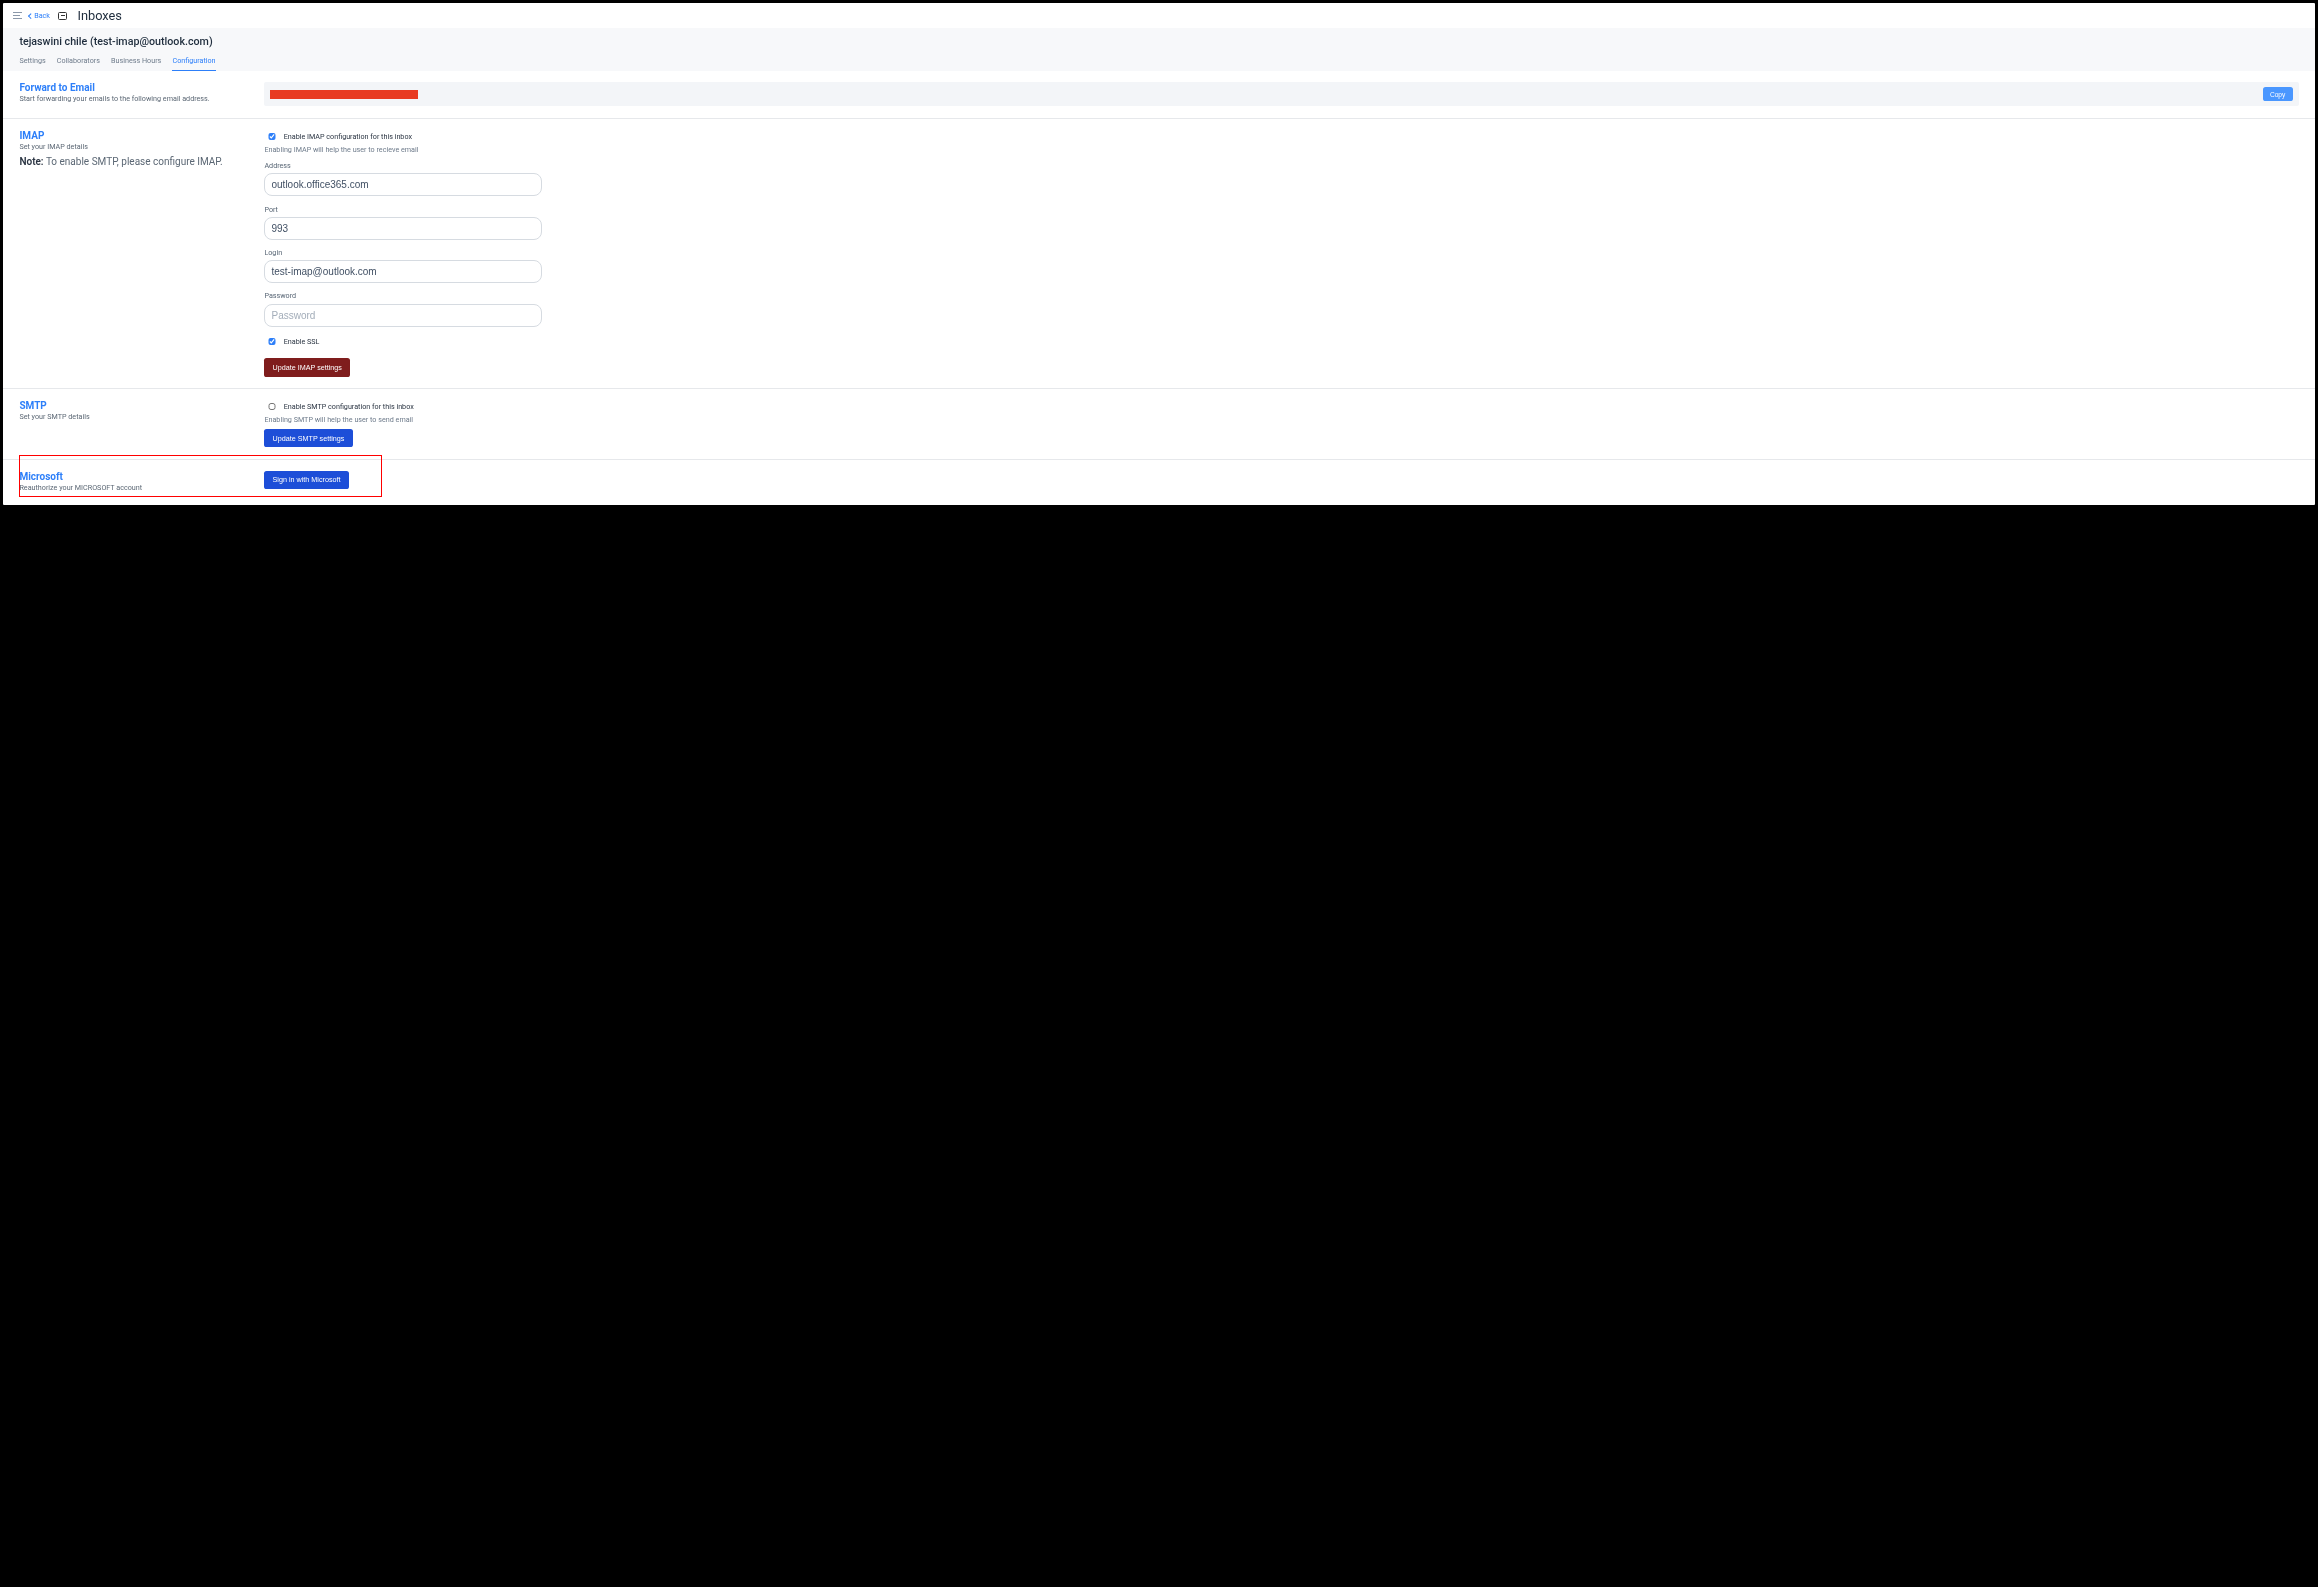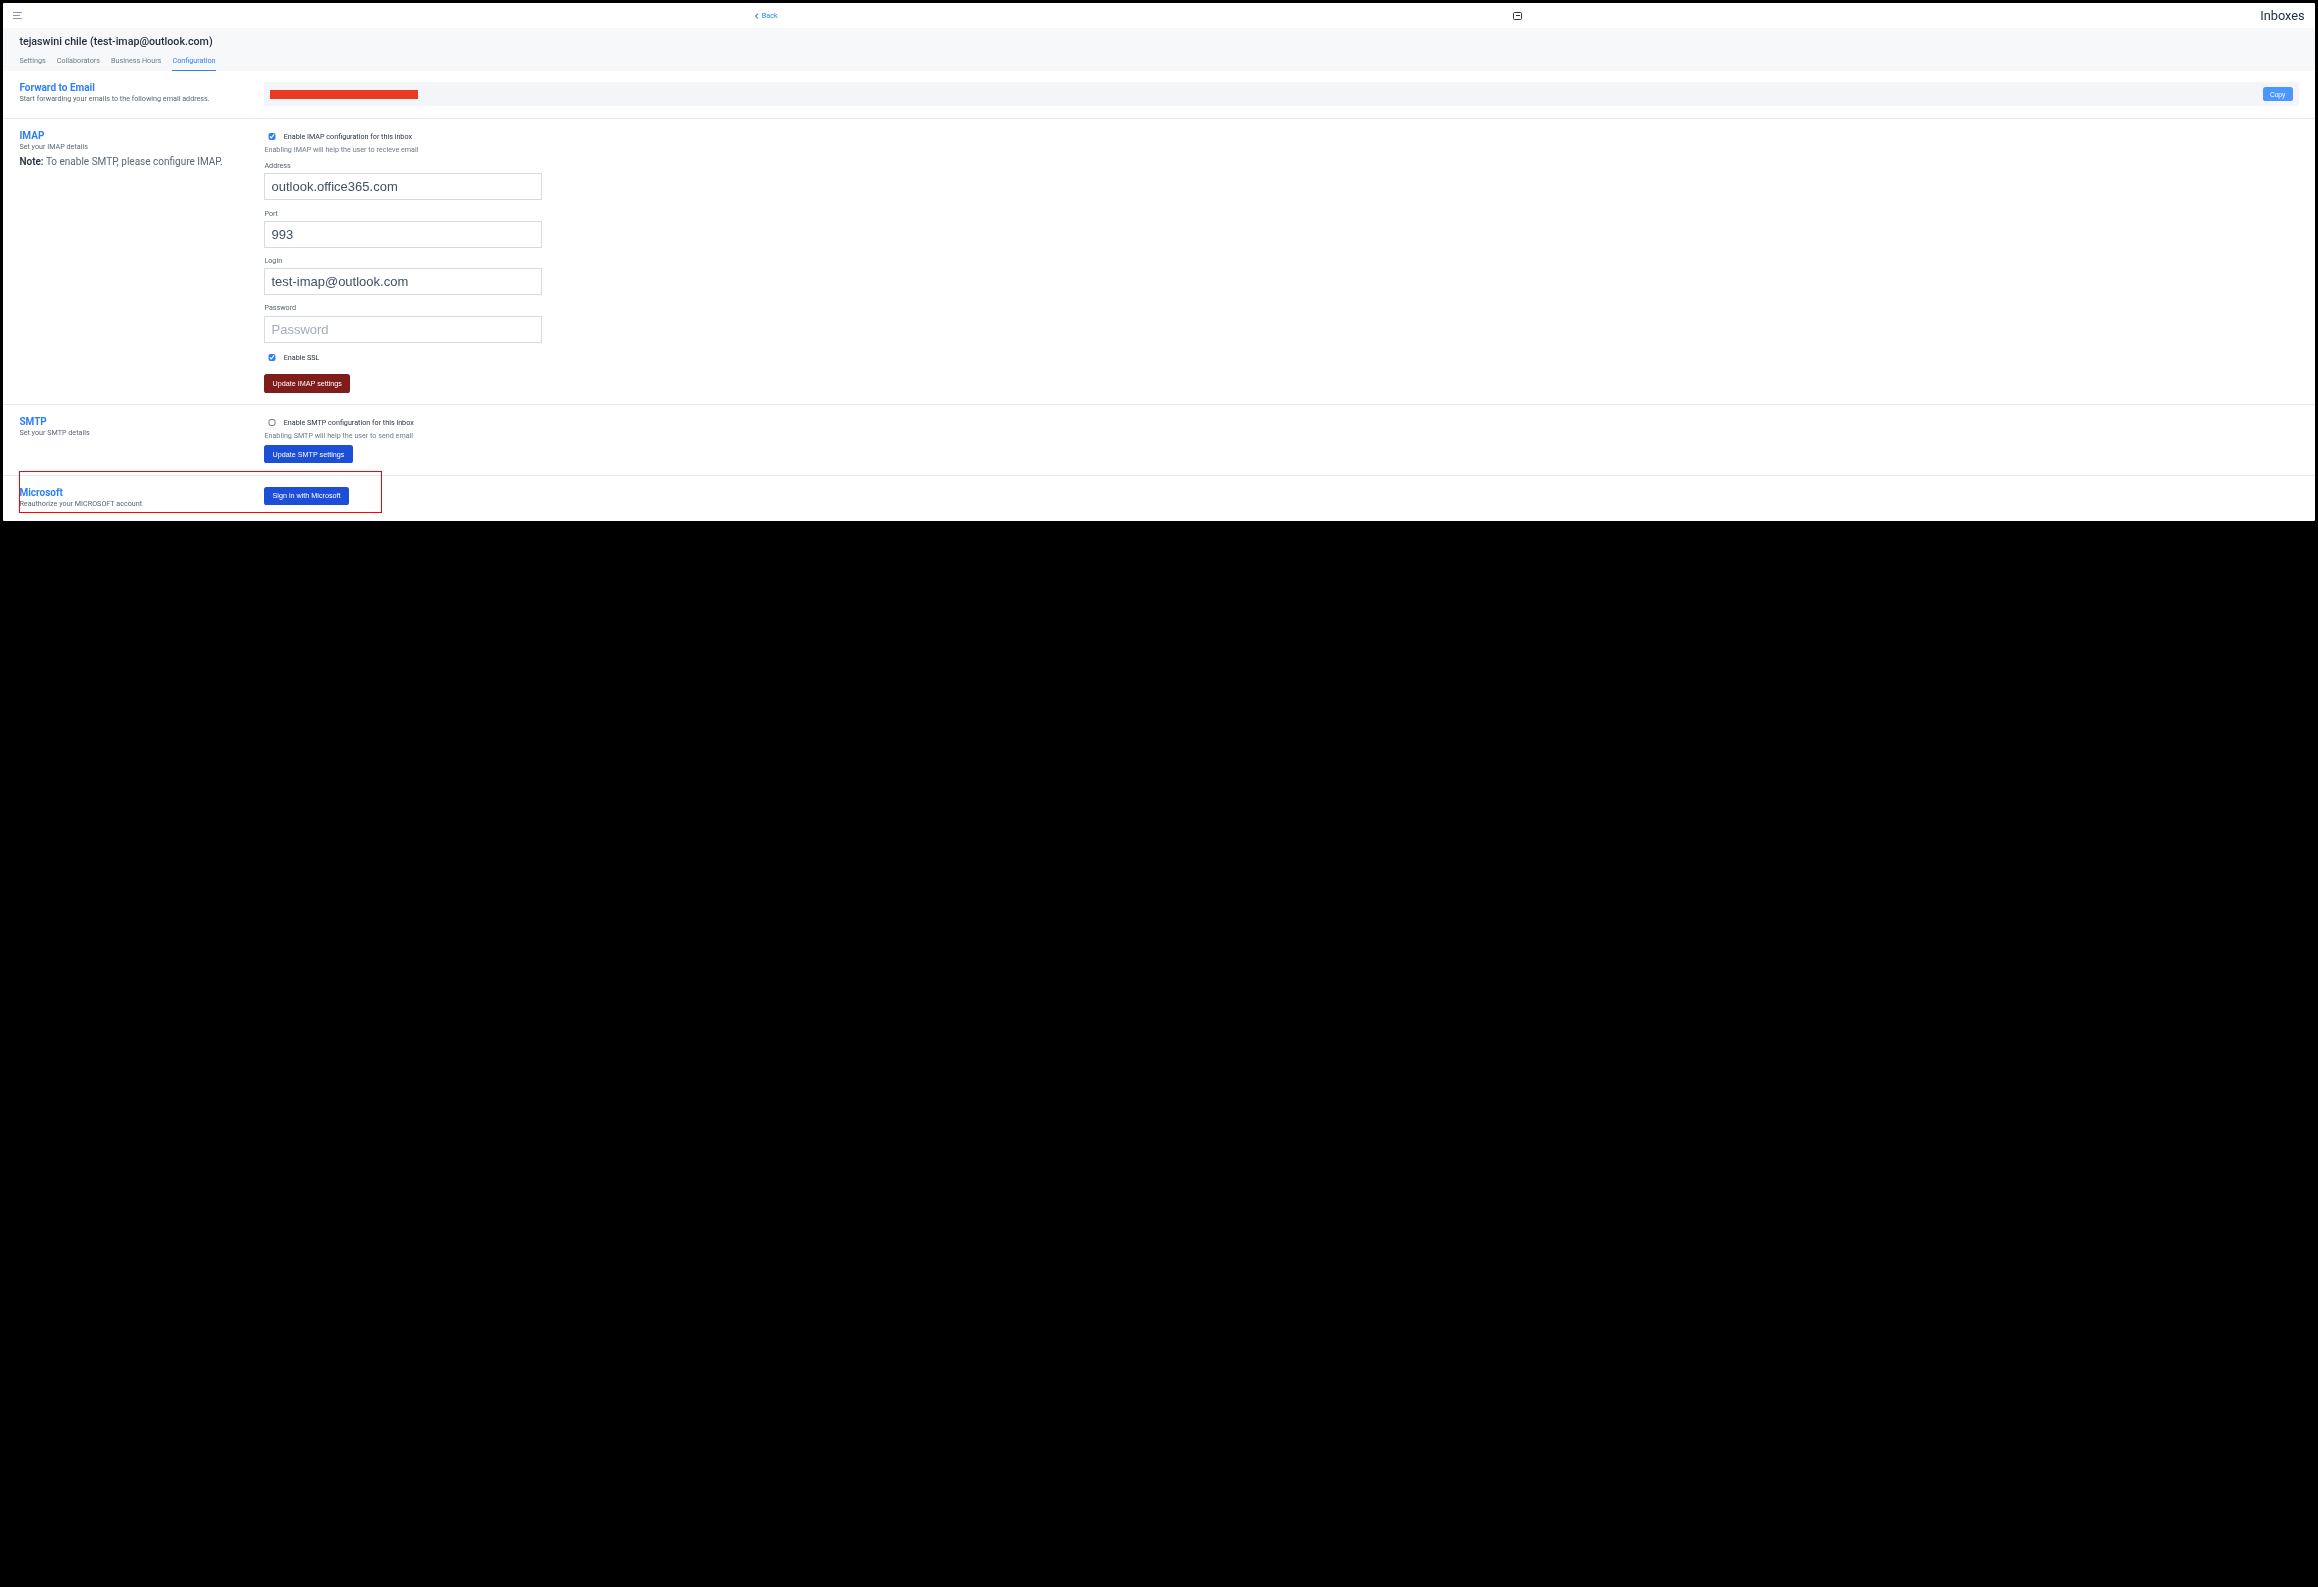--- a/index.html
+++ b/index.html
@@ -1,19 +1,19 @@
 <!DOCTYPE html>
 <html style="font-size:8.2px"><head>
 <meta charset="utf-8">
 <style>
   * { box-sizing: border-box; }
   html, body { margin:0; padding:0; font-family: -apple-system, BlinkMacSystemFont, "Segoe UI", Roboto, Helvetica, Arial, sans-serif; }
   body { background:#000; padding:3.1px; }
   .viewport { background:#fff; width:100%; min-height:457px; border-radius:1px; padding:0; position:relative; }
-  .topbar { display:flex; align-items:center; gap:6.1px; padding:5.1px 10.2px 3.1px 10.2px;justify-content:space-between; }
+  .topbar { display:flex; align-items:center; gap:6.1px; padding:5.1px 10.2px 3.1px 10.2px; }
   .menu-icon { width:9.2px; height:7.2px; display:flex; flex-direction:column; justify-content:space-between; }
   .menu-icon span { height:0.8px; background:#8b98a9; display:block; }
   .menu-icon span:nth-child(1){width:100%}
   .menu-icon span:nth-child(2){width:70%}
   .menu-icon span:nth-child(3){width:100%}
   .back-link { color:#2d7ff9; font-size:7.2px; display:flex; align-items:center; text-decoration:none; gap:1px; }
   .chev-left { display:inline-block; width:3.6px; height:3.6px; border-left:1px solid #2d7ff9; border-bottom:1px solid #2d7ff9; transform:rotate(45deg); margin-right:1px; }
   .inbox-icon { width:9.2px; height:8.2px; border:1px solid #333; border-radius:1.5px; position:relative; margin-left:2px; }
   .inbox-icon::after { content:""; position:absolute; top:2.6px; left:1.5px; right:1.5px; height:1px; background:#333; }
   .page-title-top { font-size:12.8px; font-weight:400; color:#1f2d3d; margin-left:4.1px; }
@@ -39,21 +39,21 @@
   .btn.copy { background:#4a97ff; padding:3.6px 7.2px; font-size:6.6px; }
   .btn.disabled { background:#7f1d1d; color:#fff; cursor:default; }
   
   .checkbox-row { display:flex; align-items:center; gap:5.1px; margin-bottom:2px; }
   .checkbox-row input[type=checkbox] { width:7.2px; height:7.2px; accent-color:#2d7ff9; }
   .check-label { font-size:7.2px; color:#2a3442; }
   .hint { font-size:7.2px; color:#6e7b8b; margin:1px 0 7.2px 0; }
   
   .field { margin-bottom:8.2px; }
   .field-label { font-size:7.2px; color:#576574; margin-bottom:3.1px; display:block; }
-  .input { width:100%; max-width:278px; padding:5.1px 6.1px; font-size:13px; border:0.5px solid #d6dbe1; border-radius:0; color:#415064; }
+  .input { width:100%; max-width:278px; padding:5.1px 6.1px; font-size:10px; border:0.5px solid #d6dbe1; border-radius:8px; color:#415064; }
   .input::placeholder { color:#a3adb9; }
   
   .highlight-box { position:absolute; border:1.5px solid #ff0000; pointer-events:none; }
   .hb1 { left:16.3px; bottom:8.2px; width:363px; height:42px; }
 </style>
 </head>
 <body>
 
 <div class="viewport">
 

